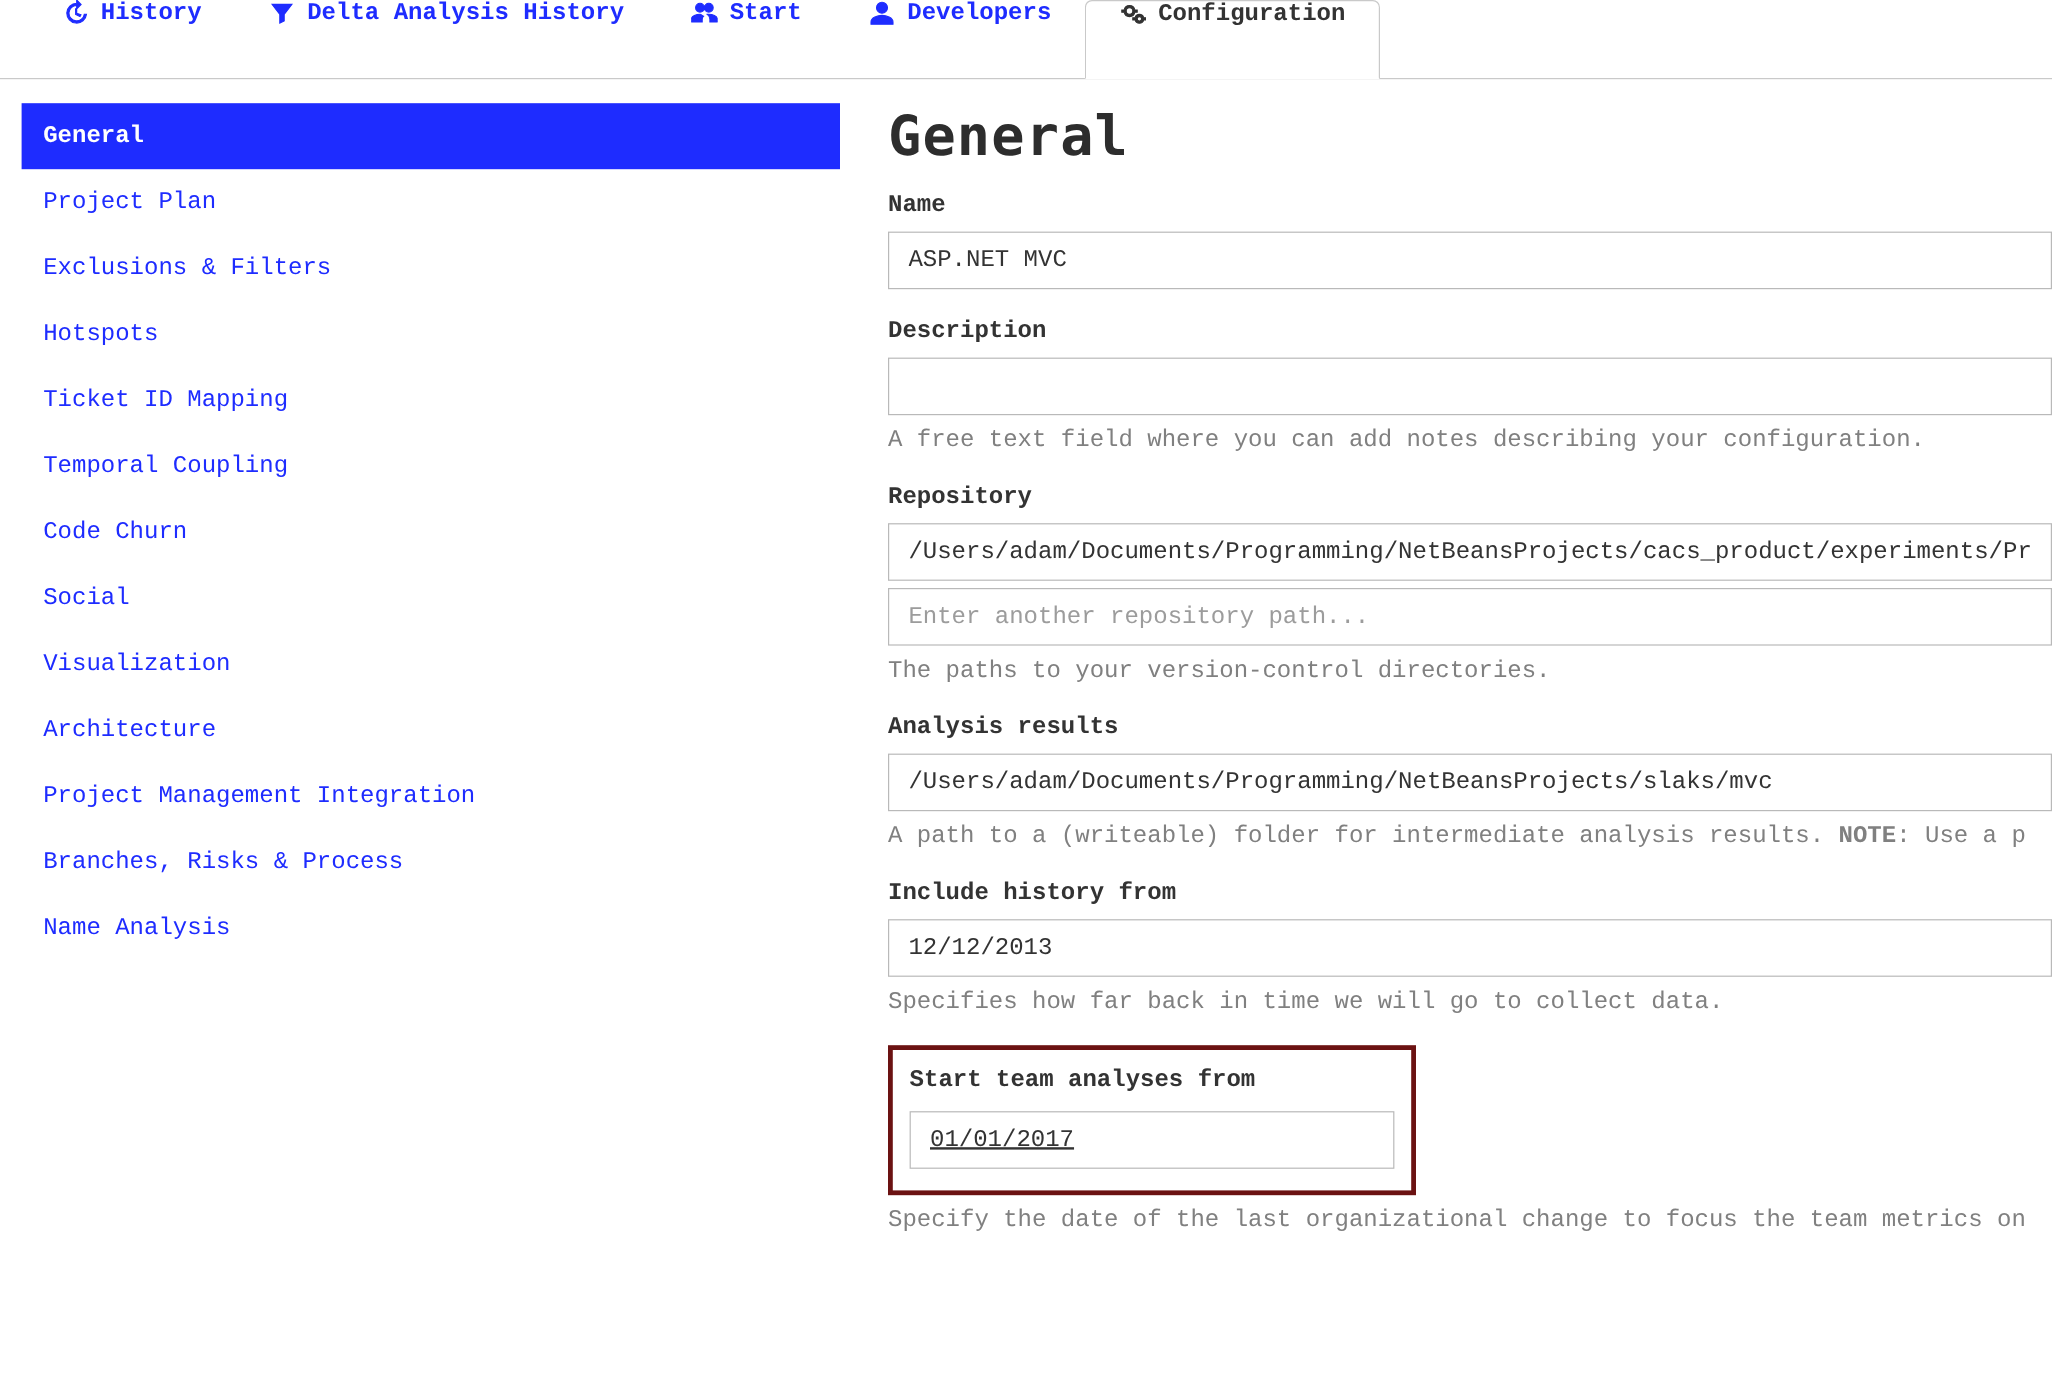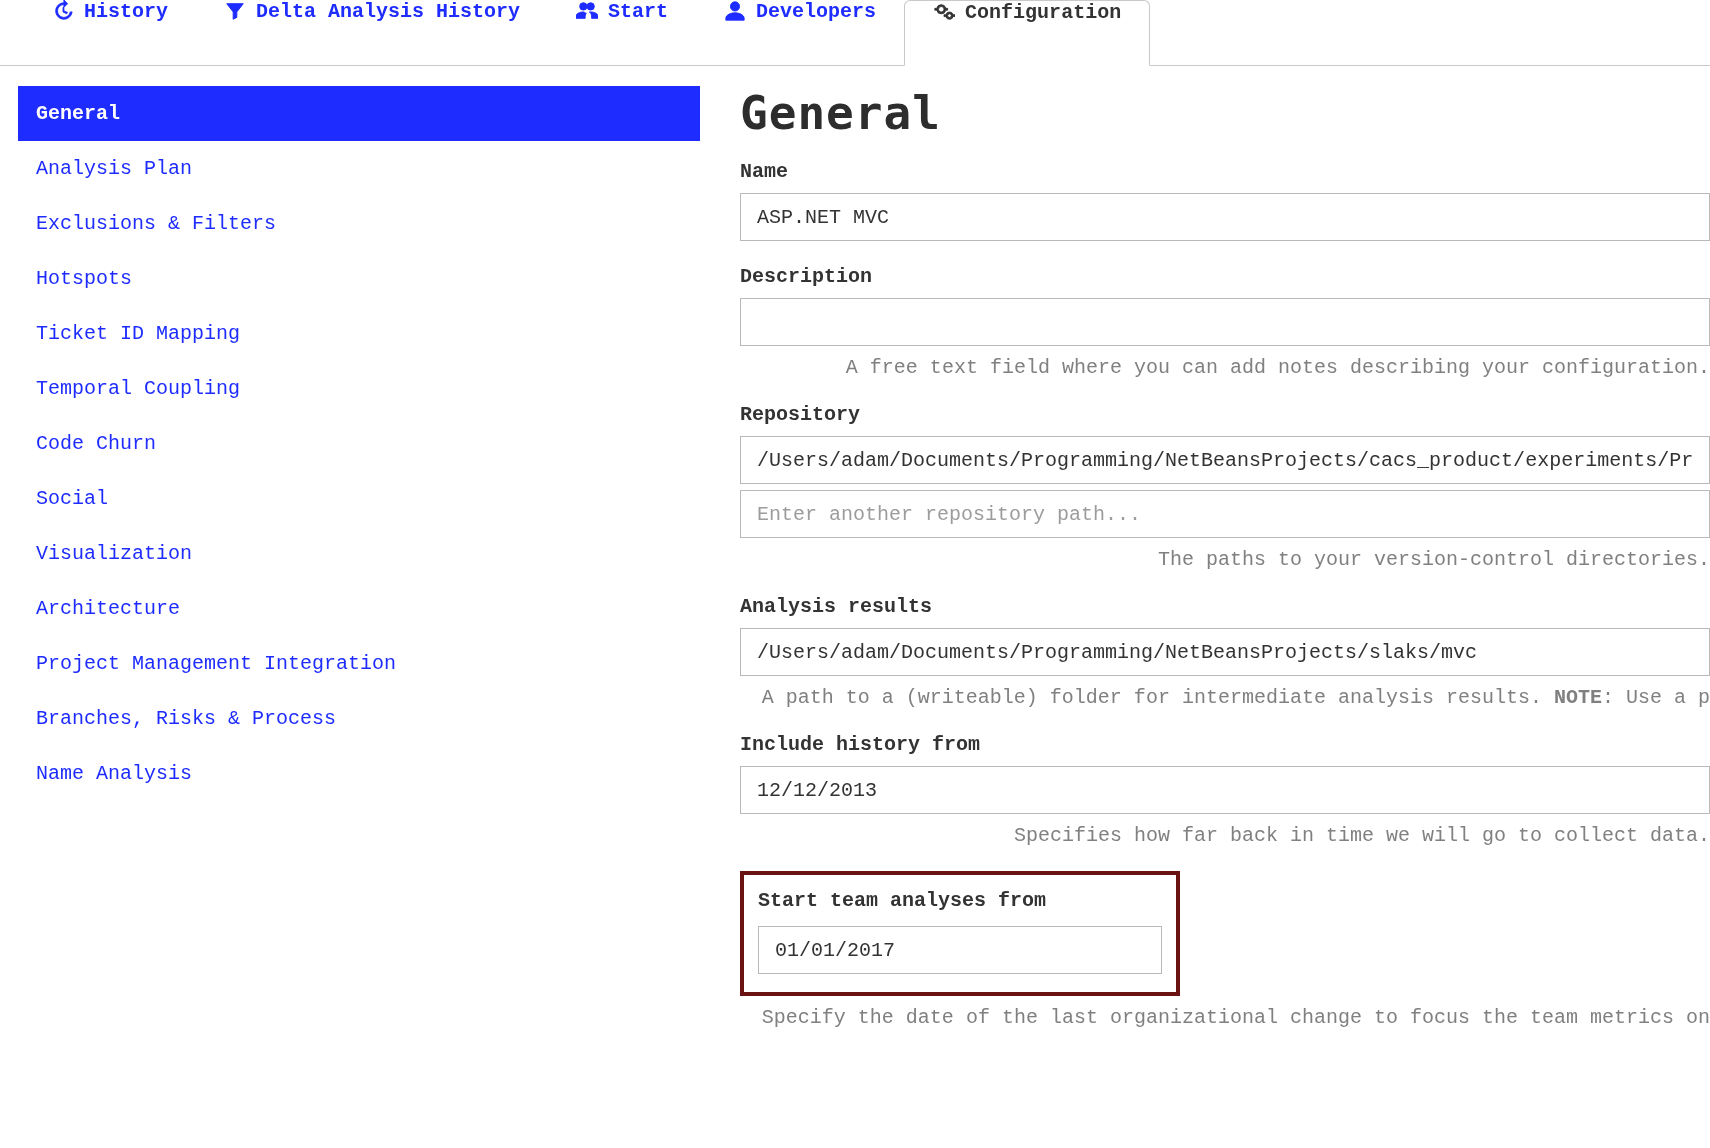--- a/index.html
+++ b/index.html
@@ -100,32 +100,31 @@
     color: #333;
     background: #fff;
   }
   .text-input::placeholder { color: #9c9c9c; }
   .help {
     color: #808080;
     margin-top: 10px;
     font-size: 20px;
     white-space: nowrap;
     overflow: hidden;
-    text-align: right;
   }
   .help strong { color:#808080; font-weight:700; }
   .stacked .text-input + .text-input { margin-top: 6px; }
 
   .highlight-box {
     border: 4px solid #6b1212;
     padding: 14px 14px 18px 14px;
     width: 440px;
   }
   .highlight-box .field-label { margin-bottom: 14px; }
-  .highlight-box .text-input { width: 100%; }
+  .highlight-box .text-input { width: 100%; text-decoration: underline; }
 </style>
 </head>
 <body>
 
 <div class="tabbar">
 
   <div class="tab">
     <span class="icon">
       <svg viewBox="0 0 24 24">
           <path d="M13 3a9 9 0 1 0 8.94 10H19.9A7 7 0 1 1 13 5v3l4-4-4-4v3zM12 8v5l4 2 .9-1.5L13 12V8h-1z"></path>
@@ -169,21 +168,21 @@
     </span>
     <span>Configuration</span>
   </div>
 
 </div>
 
 <div class="body">
 
   <div class="sidebar">
     <div class="side-item active">General</div>
-    <div class="side-item">Analysis Plan</div>
+    <div class="side-item">Project Plan</div>
     <div class="side-item">Exclusions &amp; Filters</div>
     <div class="side-item">Hotspots</div>
     <div class="side-item">Ticket ID Mapping</div>
     <div class="side-item">Temporal Coupling</div>
     <div class="side-item">Code Churn</div>
     <div class="side-item">Social</div>
     <div class="side-item">Visualization</div>
     <div class="side-item">Architecture</div>
     <div class="side-item">Project Management Integration</div>
     <div class="side-item">Branches, Risks &amp; Process</div>

